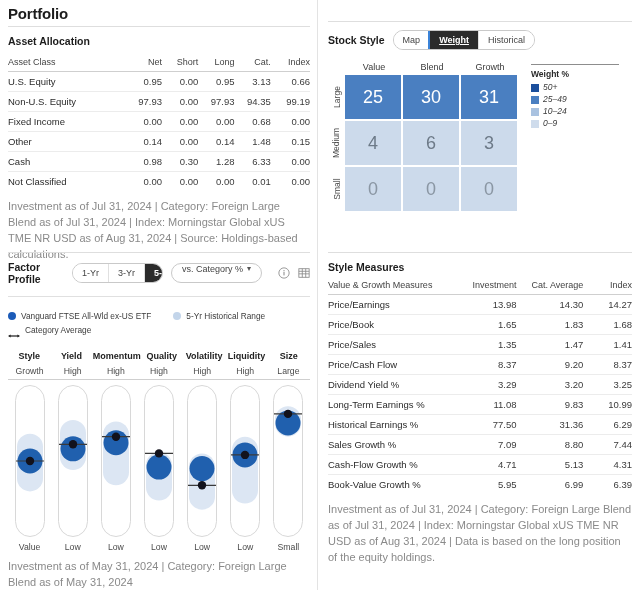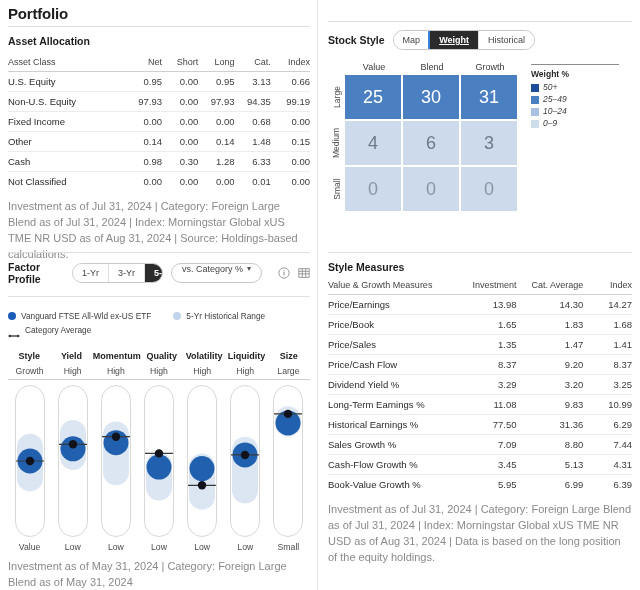--- a/index.html
+++ b/index.html
@@ -539,21 +539,21 @@
           <td>6.29</td>
         </tr>
         <tr>
           <td class="lbl">Sales Growth %</td>
           <td>7.09</td>
           <td>8.80</td>
           <td>7.44</td>
         </tr>
         <tr>
           <td class="lbl">Cash-Flow Growth %</td>
-          <td>3.45</td>
+          <td>4.71</td>
           <td>5.13</td>
           <td>4.31</td>
         </tr>
         <tr>
           <td class="lbl">Book-Value Growth %</td>
           <td>5.95</td>
           <td>6.99</td>
           <td>6.39</td>
         </tr>
       </tbody>

